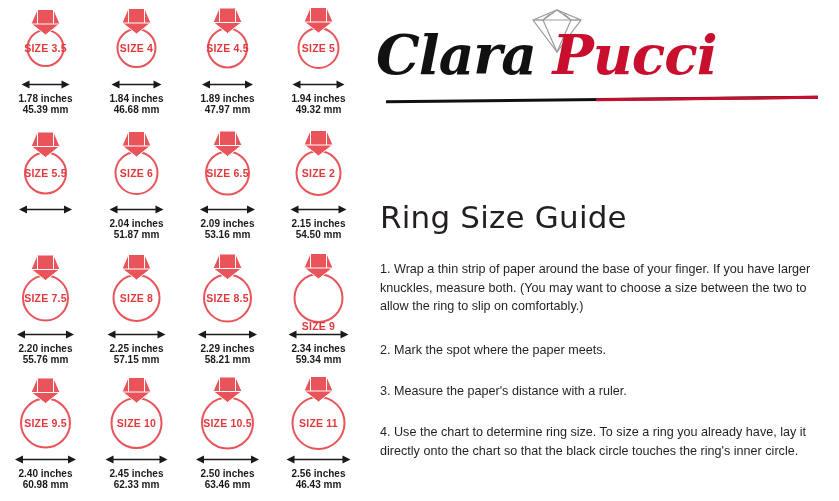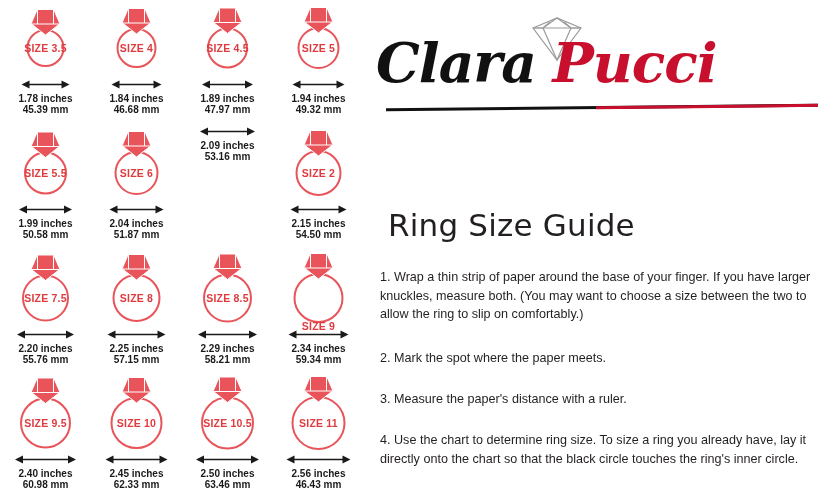--- a/index.html
+++ b/index.html
@@ -62,21 +62,21 @@
     line-height: 11px;
     color: #1a1a1a;
     padding-top: 2px;
     font-family: "Liberation Sans", sans-serif;
   }
 
   
   #right {
     position: absolute;
     left: 368px;
-    top: 12px;
+    top: 4px;
     width: 471px;
     height: 398px;
   }
 
   
   #logo {
     position: relative;
     height: 112px;
     width: 471px;
   }
@@ -119,21 +119,20 @@
   }
 
   #guide-title {
     position: absolute;
     left: 12px;
     top: 195px;
     font-size: 31px;
     color: #231f20;
     font-family: "DejaVu Sans", sans-serif;
     letter-spacing: .2px;
-    margin-left: 8px;
   }
 
   .step {
     position: absolute;
     left: 12px;
     width: 448px;
     font-size: 12.6px;
     line-height: 18.5px;
     color: #231f20;
     font-family: "Liberation Sans", sans-serif;
@@ -300,24 +299,20 @@
           </div>
           <div class="arrow-wrap">
             <svg width="91" height="13" viewBox="0 0 91 13">
               <g stroke="#1a1a1a" stroke-width="1.6" fill="#1a1a1a">
                 <line x1="25" y1="6.5" x2="66" y2="6.5"></line>
                 <polygon points="19,6.5 27,2.5 27,10.5" stroke="none"></polygon>
                 <polygon points="72,6.5 64,2.5 64,10.5" stroke="none"></polygon>
               </g>
             </svg>
           </div>
-          <div class="meas">
-            <div>1.99 inches</div>
-            <div>50.58 mm</div>
-          </div>
         </div>
         <div class="ring-cell">
           <div class="ring-art">
             <svg width="91" height="78" viewBox="0 0 91 78">
               <g stroke="#e8545a" fill="none" stroke-width="2">
                 <circle cx="45.5" cy="48" r="21"></circle>
               </g>
               <g fill="#e8545a">
                 <path d="M31.5 21 L37.5 7 L53.5 7 L59.5 21 L45.5 32 Z"></path>
               </g>
@@ -338,20 +333,37 @@
                 <polygon points="72.5,6.5 64.5,2.5 64.5,10.5" stroke="none"></polygon>
               </g>
             </svg>
           </div>
           <div class="meas">
             <div>2.04 inches</div>
             <div>51.87 mm</div>
           </div>
         </div>
         <div class="ring-cell">
+          <div class="ring-art">
+            <svg width="91" height="78" viewBox="0 0 91 78">
+              <g stroke="#e8545a" fill="none" stroke-width="2">
+                <circle cx="45.5" cy="48" r="21.5"></circle>
+              </g>
+              <g fill="#e8545a">
+                <path d="M31.5 20.5 L37.5 6.5 L53.5 6.5 L59.5 20.5 L45.5 31.5 Z"></path>
+              </g>
+              <g stroke="#ffffff" stroke-width="1" fill="none">
+                <path d="M31.5 20.5 L59.5 20.5"></path>
+                <path d="M37.5 20.5 L37.5 6.5"></path>
+                <path d="M53.5 20.5 L53.5 6.5"></path>
+                <path d="M31.5 20.5 L45.5 31.5 L59.5 20.5"></path>
+              </g>
+            </svg>
+            <div class="size-label" style="top: 42px;">SIZE 6.5</div>
+          </div>
           <div class="arrow-wrap">
             <svg width="91" height="13" viewBox="0 0 91 13">
               <g stroke="#1a1a1a" stroke-width="1.6" fill="#1a1a1a">
                 <line x1="24" y1="6.5" x2="67" y2="6.5"></line>
                 <polygon points="18,6.5 26,2.5 26,10.5" stroke="none"></polygon>
                 <polygon points="73,6.5 65,2.5 65,10.5" stroke="none"></polygon>
               </g>
             </svg>
           </div>
           <div class="meas">

